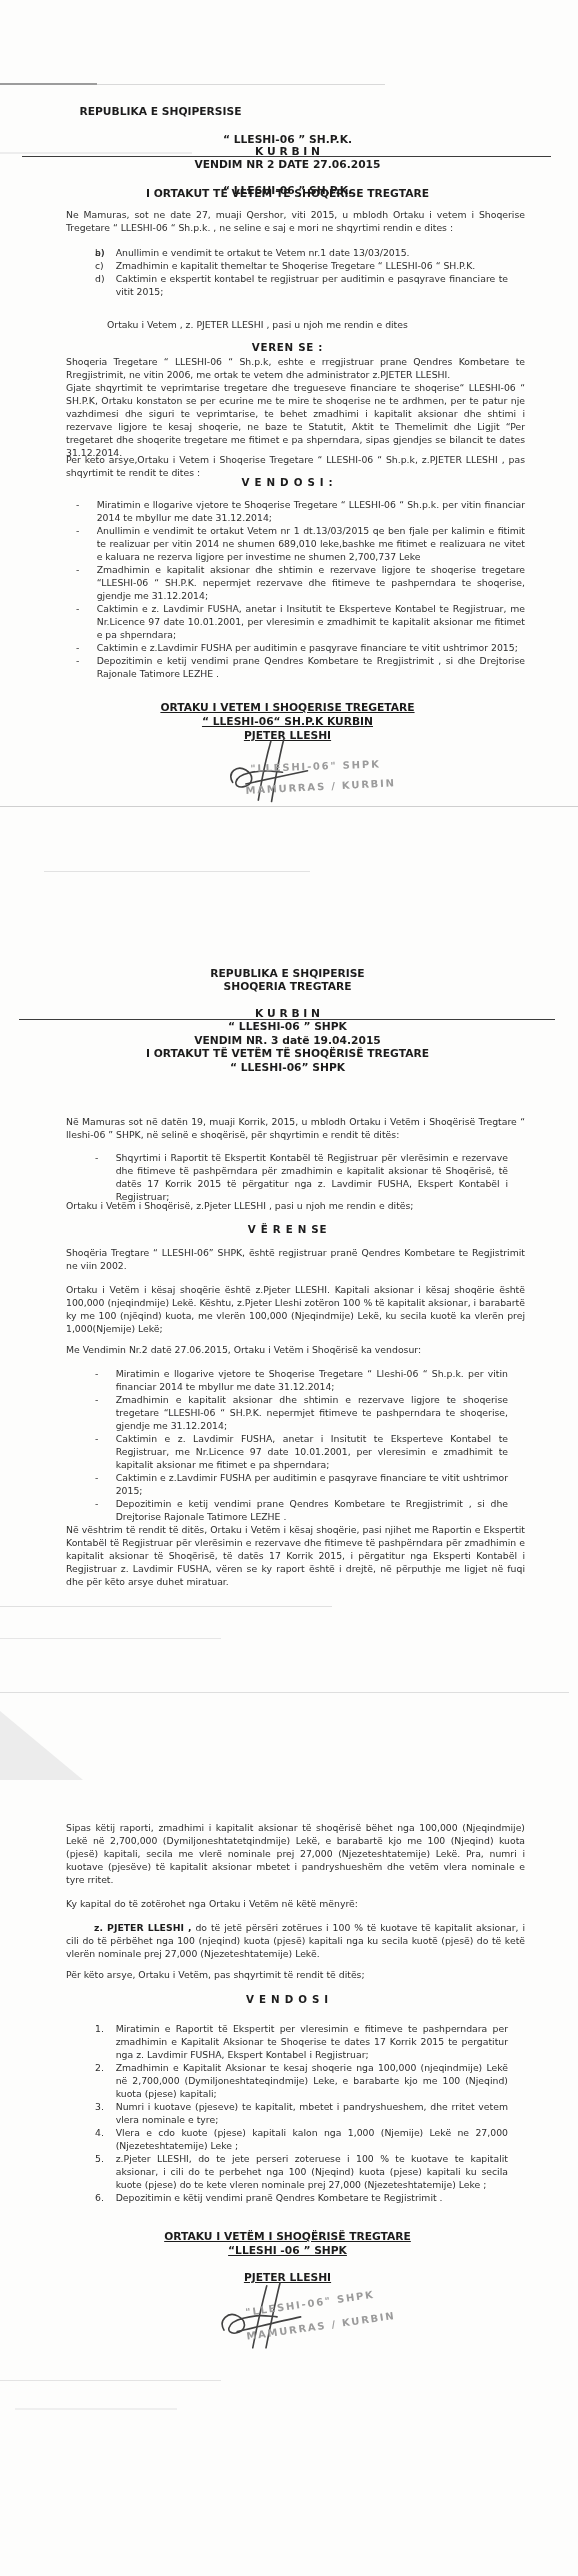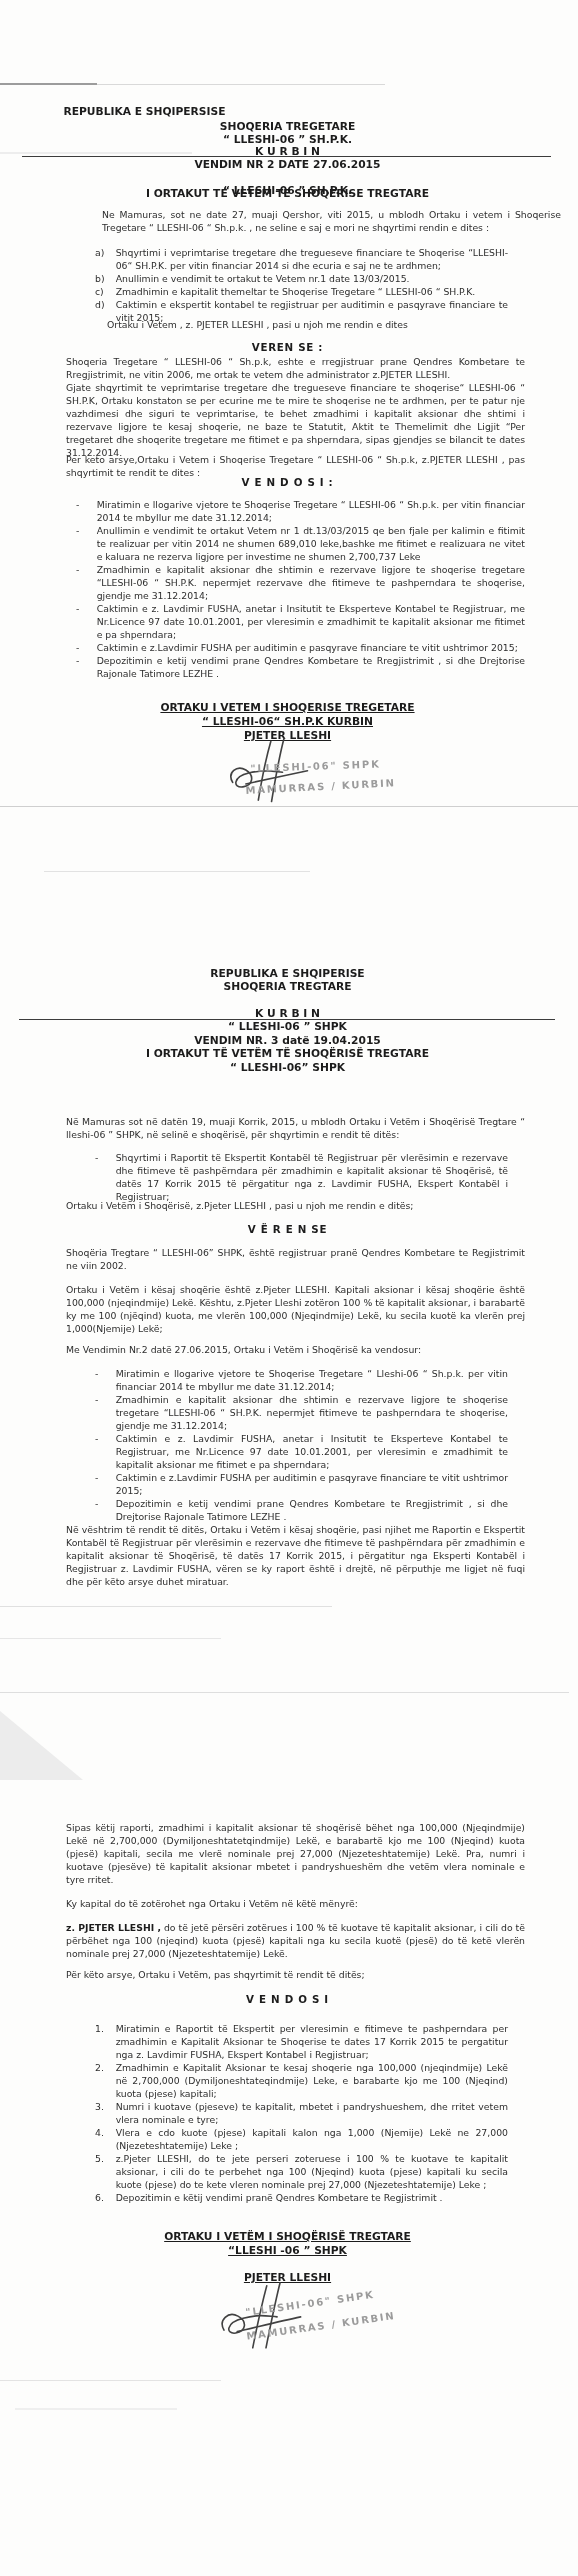--- a/index.html
+++ b/index.html
@@ -6,67 +6,66 @@
   .page{
     position:relative;width:578px;height:2576px;margin:0 auto;
     background:#fdfdfc;overflow:hidden;
     font-family:"DejaVu Sans","Liberation Sans",sans-serif;
     color:#2b2b2b;
   }
   .abs{position:absolute;}
   .art{position:absolute;pointer-events:none;}
   
   .h-line{font-weight:bold;color:#1c1c1c;font-size:10.7px;line-height:12.6px;text-align:center;}
-  .h-left{font-weight:bold;color:#1c1c1c;font-size:10.7px;line-height:12.6px;}
+  .h-left{font-weight:bold;color:#1c1c1c;font-size:10.7px;line-height:12.6px;margin-left:16px;}
   .rule{position:absolute;height:1.1px;background:#3c3c3c;}
   
   .p{font-size:9.3px;line-height:13px;text-align:justify;color:#2e2e2e;}
   .center-b{font-weight:bold;color:#1c1c1c;font-size:10.3px;text-align:center;letter-spacing:0.7px;}
   .list{position:absolute;}
   .li{position:relative;margin:0;padding-left:20.7px;font-size:9.3px;line-height:13px;text-align:justify;color:#2e2e2e;}
   .li .mk{position:absolute;left:0;top:0;width:19px;}
   .sig-head{font-weight:bold;color:#1c1c1c;font-size:10.7px;line-height:14px;text-align:center;text-decoration:underline;}
   .stamp{
     color:#9b9b9b;font-weight:bold;letter-spacing:1.8px;font-size:10px;line-height:22px;
     white-space:nowrap;transform-origin:left top;
   }
   .sigsvg{position:absolute;}
-  .lead-b{font-weight:bold;color:#1c1c1c;}
+  .lead-b{font-weight:bold;color:#1c1c1c;margin-left:28px;}
   .fold{position:absolute;width:0;height:0;border-style:solid;}
 </style>
 </head>
 <body>
 
 <div class="page">
 
   <div class="art" style="top:83px;left:0;width:97px;height:1.5px;background:#9c9c9c;"></div>
   <div class="art" style="top:84px;left:97px;width:288px;height:0.7px;background:#d9d9d9;"></div>
   <div class="art" style="top:152px;left:0;width:192px;height:1.5px;background:#ededed;"></div>
   <div class="art" style="top:806px;left:0;width:578px;height:0.7px;background:#cfcfcf;"></div>
   <div class="art" style="top:871px;left:44px;width:266px;height:0.7px;background:#e2e2e2;"></div>
   <div class="art" style="top:1606px;left:0;width:332px;height:0.7px;background:#e0e0e0;"></div>
   <div class="art" style="top:1638px;left:0;width:221px;height:0.7px;background:#e6e6e6;"></div>
   <div class="art" style="top:1692px;left:0;width:569px;height:0.7px;background:#dedede;"></div>
   <div class="art fold" style="top:1711px;left:0;border-width:69px 0 0 83px;border-color:transparent transparent transparent #ececec;"></div>
   <div class="art" style="top:2380px;left:0;width:221px;height:0.7px;background:#e3e3e3;"></div>
   <div class="art" style="top:2408px;left:14.8px;width:162px;height:1.5px;background:#efefef;"></div>
 
   <div class="abs h-left" style="top:106px;left:0;width:289px;text-align:center;">REPUBLIKA E SHQIPERSISE</div>
-  <div class="abs h-line" style="top:121px;left:44px;width:487px;">SHOQERIA TREGETARE</div>
   <div class="abs h-line" style="top:134px;left:44px;width:487px;">“ LLESHI-06 ” SH.P.K.</div>
   <div class="abs h-line" style="top:146px;left:44px;width:487px;">K U R B I N</div>
   <div class="rule" style="top:156px;left:22px;width:529px;"></div>
   <div class="abs h-line" style="top:159px;left:44px;width:487px;">VENDIM NR 2  DATE  27.06.2015</div>
   <div class="abs h-line" style="top:188px;left:44px;width:487px;">I  ORTAKUT TE VETEM TE SHOQERISE TREGTARE</div>
   <div class="abs h-line" style="top:185px;left:44px;width:487px;">“ LLESHI-06 ” SH.P.K.</div>
 
-  <div class="abs p" style="top:208px;left:66px;width:459px;margin-left:36px;">Ne Mamuras, sot ne date 27, muaji Qershor, viti 2015, u mblodh  Ortaku i vetem i Shoqerise Tregetare  “ LLESHI-06 “ Sh.p.k. , ne seline e saj e  mori ne shqyrtimi  rendin e dites :</div>
+  <div class="abs p" style="top:208px;left:66px;width:459px;">Ne Mamuras, sot ne date 27, muaji Qershor, viti 2015, u mblodh  Ortaku i vetem i Shoqerise Tregetare  “ LLESHI-06 “ Sh.p.k. , ne seline e saj e  mori ne shqyrtimi  rendin e dites :</div>
 
   <div class="list" style="top:246px;left:95px;width:413px;">
-    <div class="li"><span class="mk">a)</span><span>Shqyrtimi i veprimtarise tregetare dhe tregueseve financiare te Shoqerise “LLESHI-06“ SH.P.K. per vitin financiar 2014 si dhe ecuria e saj ne te ardhmen;</span></div>
+    <div class="li"><span class="mk">a)</span></div>
     <div class="li"><span class="mk">b)</span><span>Anullimin e vendimit te ortakut te Vetem nr.1 date 13/03/2015.</span></div>
     <div class="li"><span class="mk">c)</span><span>Zmadhimin e kapitalit themeltar te Shoqerise Tregetare “ LLESHI-06 “ SH.P.K.</span></div>
     <div class="li"><span class="mk">d)</span><span>Caktimin e ekspertit kontabel te regjistruar per auditimin e pasqyrave financiare te vitit 2015;</span></div>
   </div>
 
   <div class="abs p" style="top:318px;left:107px;width:413px;">Ortaku i Vetem , z. PJETER  LLESHI , pasi u njoh me rendin e dites</div>
 
   <div class="abs center-b" style="top:341px;left:44px;width:487px;">VEREN  SE :</div>
 
   <div class="abs" style="top:355px;left:66px;width:459px;">

